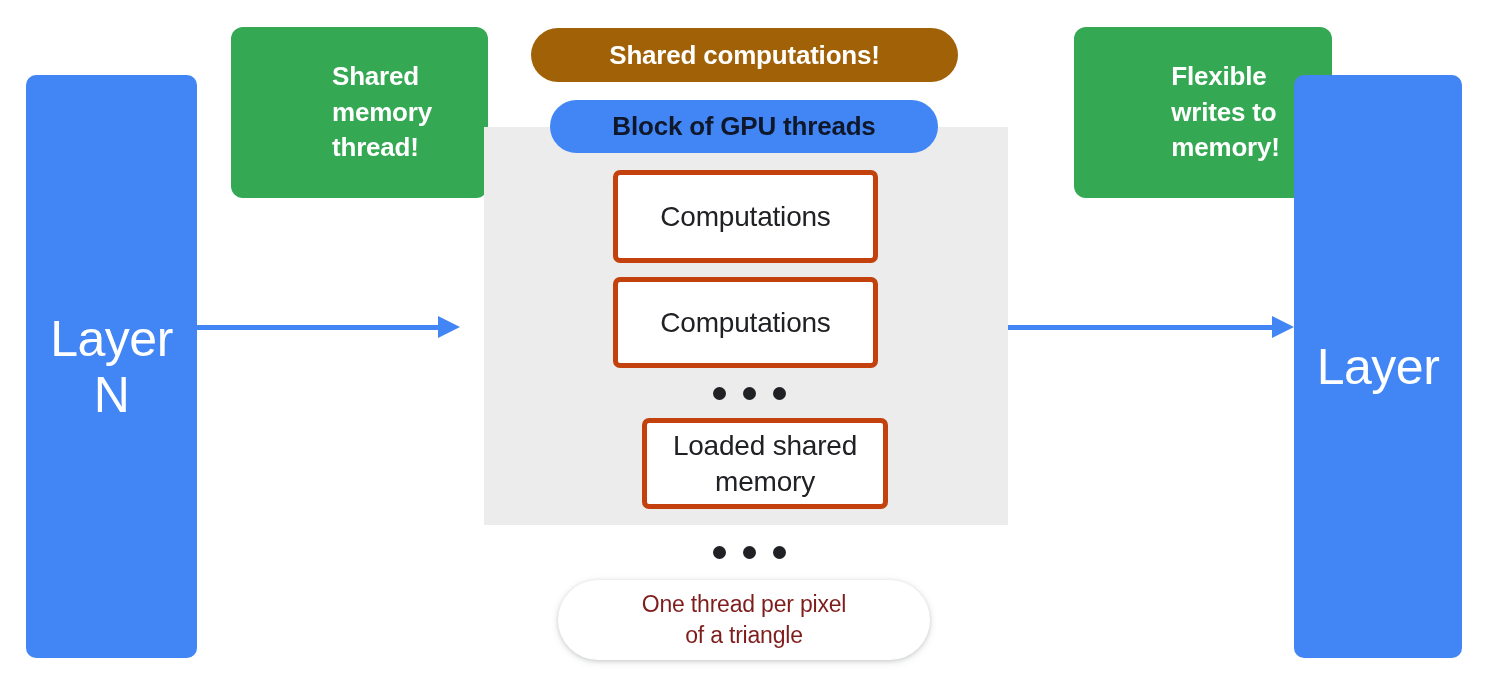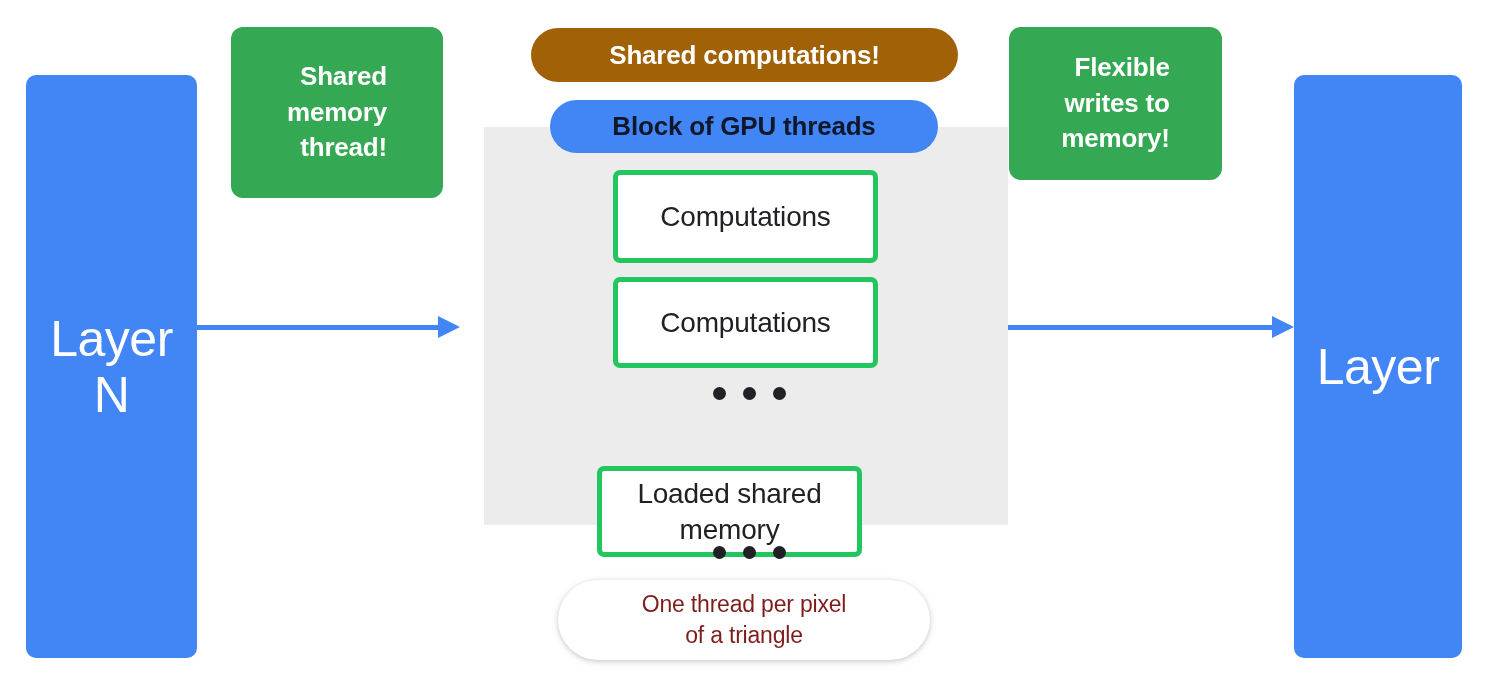--- a/index.html
+++ b/index.html
@@ -42,25 +42,26 @@
     position: absolute;
     background: #34A853;
     border-radius: 12px;
     display: flex;
     align-items: center;
     justify-content: center;
     color: #ffffff;
     font-size: 26px;
     font-weight: 700;
     line-height: 1.38;
-    text-align: right;
+    text-align: left;
     letter-spacing: -0.2px;
+    padding-left: 45px;
   }
   #callout-left  { left: 231px;  top: 27px; width: 212px; height: 171px; }
-  #callout-right { left: 1009px; top: 27px; width: 213px; height: 153px; }
+  #callout-right { left: 1074px; top: 27px; width: 213px; height: 171px; }
 
   
   .pill {
     position: absolute;
     display: flex;
     align-items: center;
     justify-content: center;
     border-radius: 999px;
     font-weight: 700;
     letter-spacing: -0.2px;
@@ -87,36 +88,36 @@
     position: absolute;
     left: 484px; top: 127px;
     width: 524px; height: 398px;
     background: #ececec;
   }
 
   
   .thread-box {
     position: absolute;
     background: #ffffff;
-    border: 5px solid #22c55e;
+    border: 5px solid #c2410c;
     border-radius: 7px;
     box-sizing: border-box;
     display: flex;
     align-items: center;
     justify-content: center;
     color: #202124;
     font-size: 28px;
     font-weight: 400;
     line-height: 1.28;
     text-align: center;
     letter-spacing: -0.2px;
   }
   #thread-box-0 { left: 613px; top: 170px; width: 265px; height: 93px; }
   #thread-box-1 { left: 613px; top: 277px; width: 265px; height: 91px; }
-  #thread-box-2 { left: 597px; top: 418px; width: 265px; height: 91px; margin-top: 48px; }
+  #thread-box-2 { left: 642px; top: 418px; width: 246px; height: 91px; }
 
   
   .dots {
     position: absolute;
     display: flex;
     align-items: center;
     gap: 17px;
   }
   .dots .dot {
     width: 13px; height: 13px;

